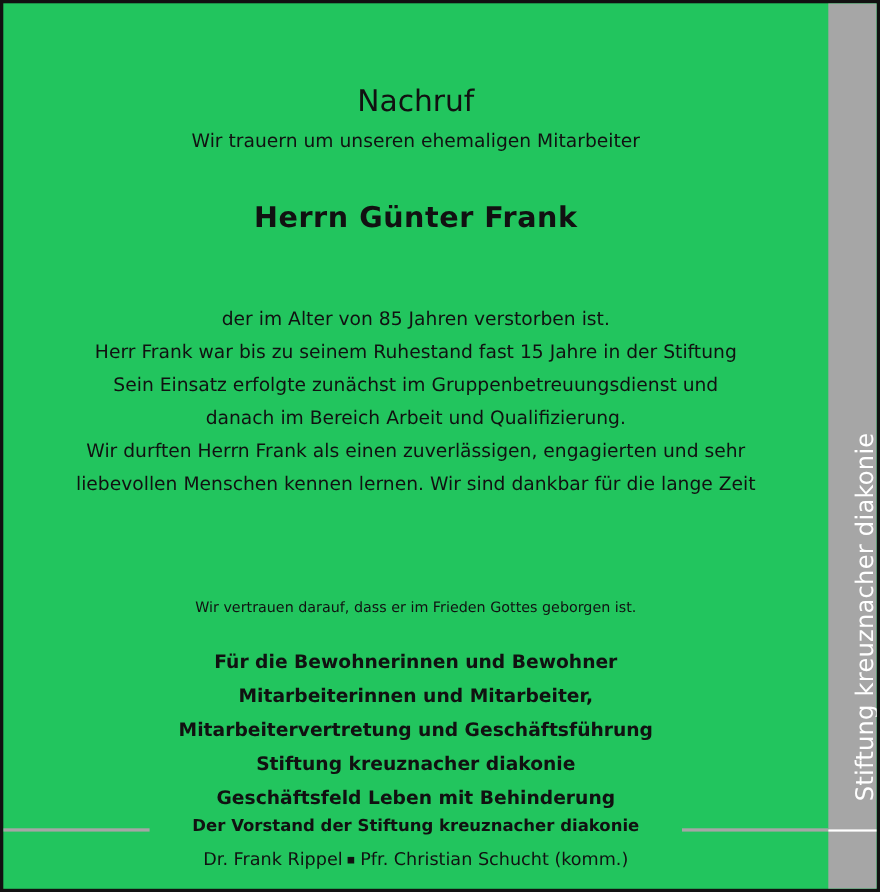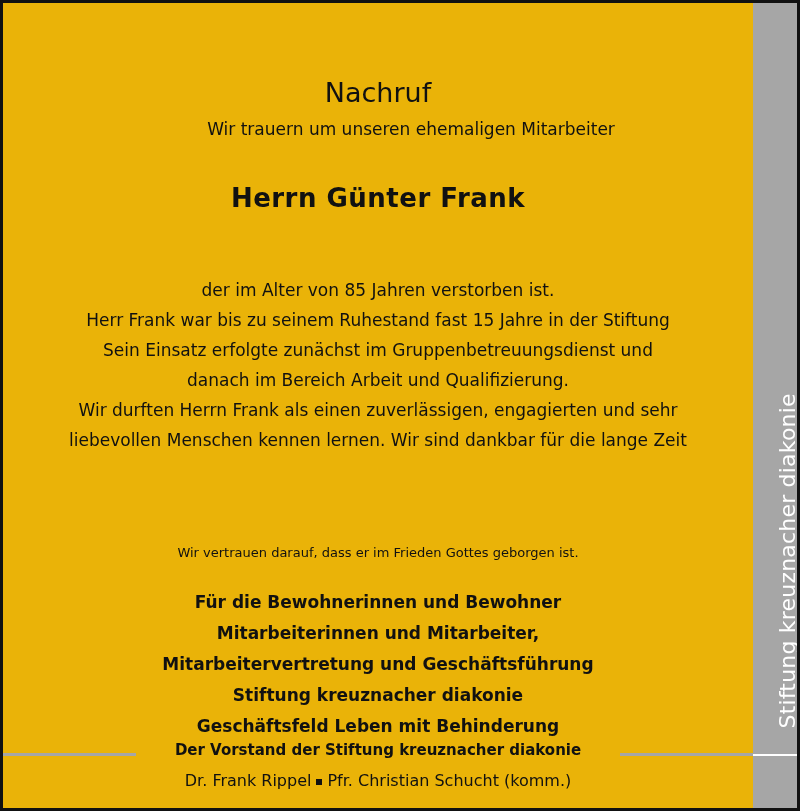--- a/index.html
+++ b/index.html
@@ -1,39 +1,39 @@
 <!DOCTYPE html>
 <html><head>
 <meta charset="utf-8">
 <style>
   html, body { margin: 0; padding: 0; background: #ffffff; }
   body { width: 800px; height: 811px; overflow: hidden; position: relative; }
   .frame {
     position: absolute; left: 0; top: 0; width: 800px; height: 811px;
-    box-sizing: border-box; border: 3px solid #111111; background: #eab308;
+    box-sizing: border-box; border: 3px solid #111111; background: #22c55e;
     overflow: hidden;
   }
   .sidebar {
     position: absolute; top: 0; right: 0; width: 44px; height: 805px;
     background: #a6a6a6;
   }
   .sidebar-text {
     position: absolute; left: 50%; bottom: 67px;
     transform-origin: left center;
     transform: translateX(12px) rotate(-90deg);
     white-space: nowrap; color: #ffffff;
     font-family: "DejaVu Sans", sans-serif; font-size: 22px; letter-spacing: 0.2px;
     font-weight: normal;
   }
   .content {
     position: absolute; left: 0; top: 0; width: 750px; text-align: center;
     font-family: "DejaVu Sans", sans-serif; color: #111111;
   }
   .title { position: absolute; left: 0; width: 750px; top: 74px; font-size: 27px; font-family: "DejaVu Sans", sans-serif; }
-  .subtitle { position: absolute; left: 0; width: 750px; top: 116px; font-size: 17px; padding-left: 33px; }
+  .subtitle { position: absolute; left: 0; width: 750px; top: 116px; font-size: 17px; }
   .name { position: absolute; left: 0; width: 750px; top: 180px; font-size: 26px; font-weight: bold; letter-spacing: 0.5px; }
   .body-lines { position: absolute; left: 0; width: 750px; top: 272px; font-size: 17px; line-height: 30px; }
   .faith { position: absolute; left: 0; width: 750px; top: 542px; font-size: 13px; }
   .signers { position: absolute; left: 0; width: 750px; top: 584px; font-size: 17px; line-height: 31px; font-weight: bold; }
   .rule-left { position: absolute; left: 0; top: 750px; width: 133px; height: 3px; background: #a6a6a6; }
   .rule-right { position: absolute; left: 617px; top: 750px; width: 133px; height: 3px; background: #a6a6a6; }
   .rule-sidebar { position: absolute; right: 0; top: 751px; width: 44px; height: 2px; background: #ffffff; }
   .board { position: absolute; left: 133px; width: 484px; top: 738px; font-size: 15px; font-weight: bold; }
   .members { position: absolute; left: 0; width: 750px; top: 768px; font-size: 16px; }
   .sep { display: inline-block; width: 6px; height: 6px; background: #111111; vertical-align: middle; margin: 0 5px; }

